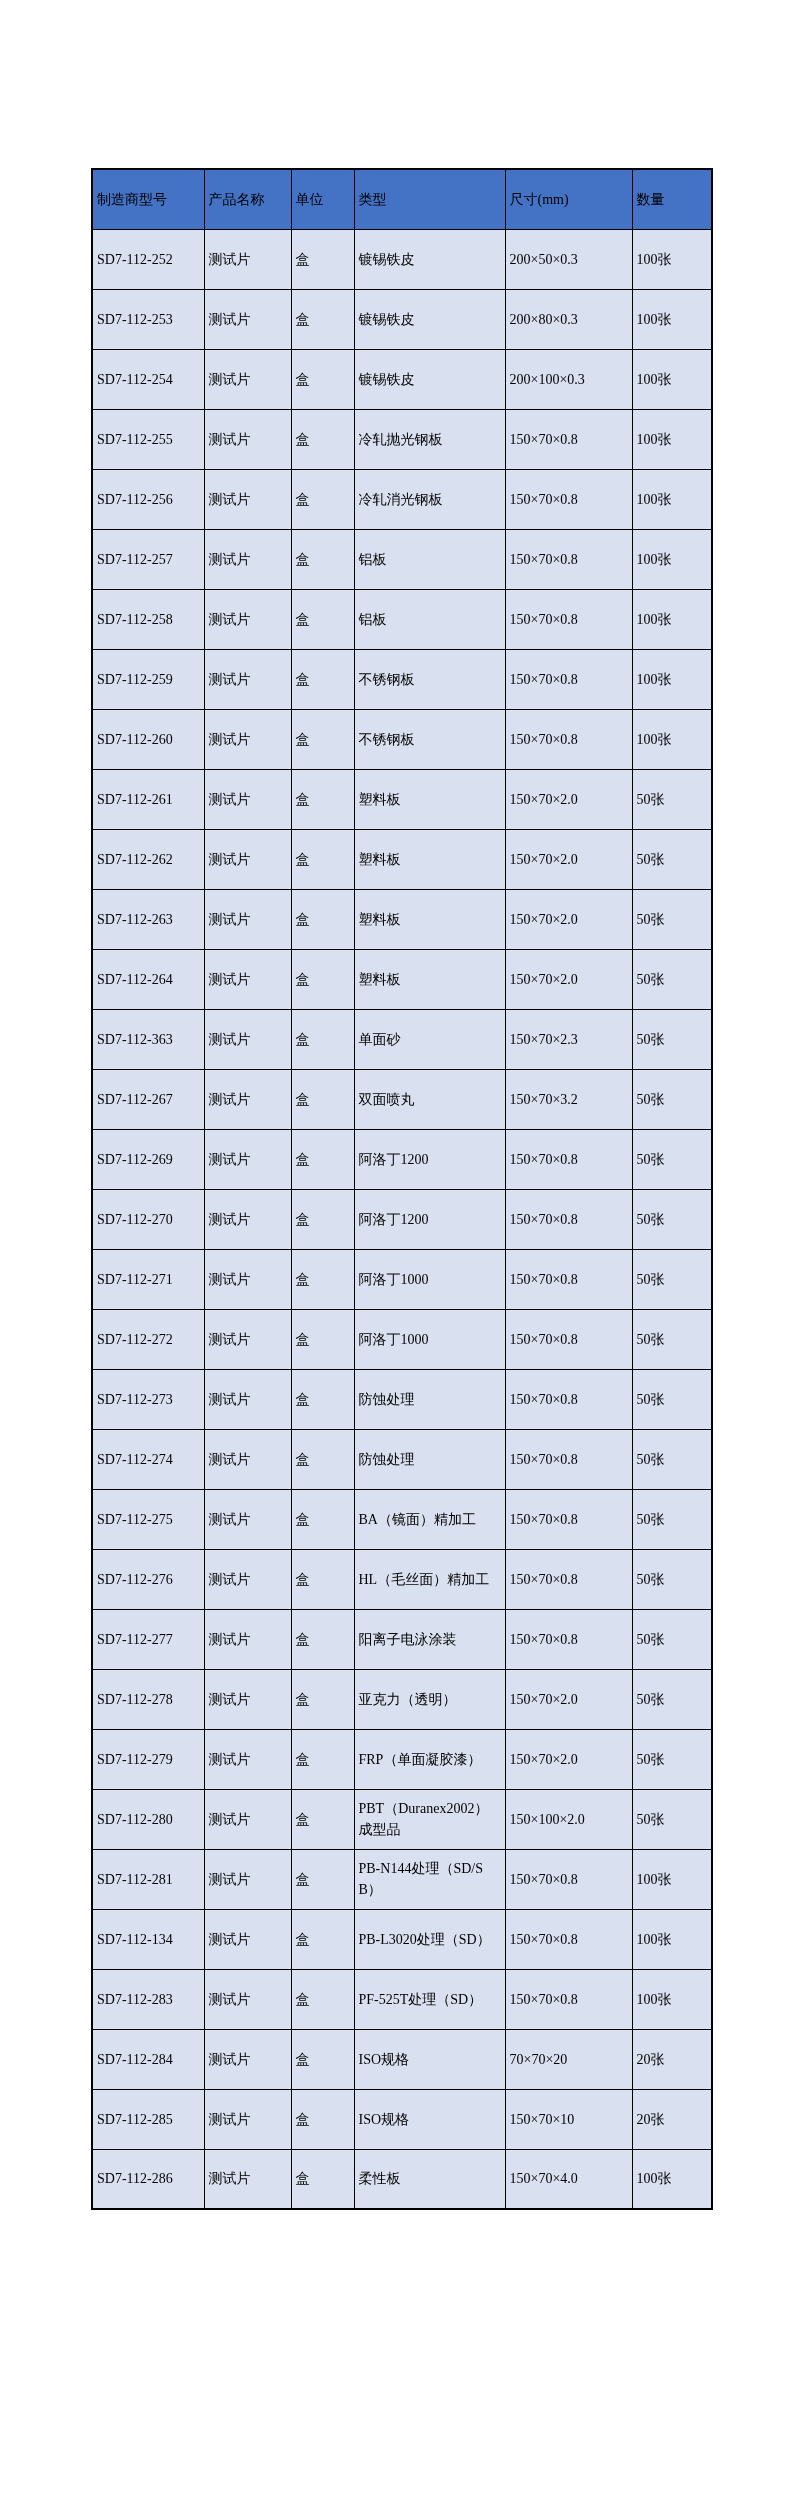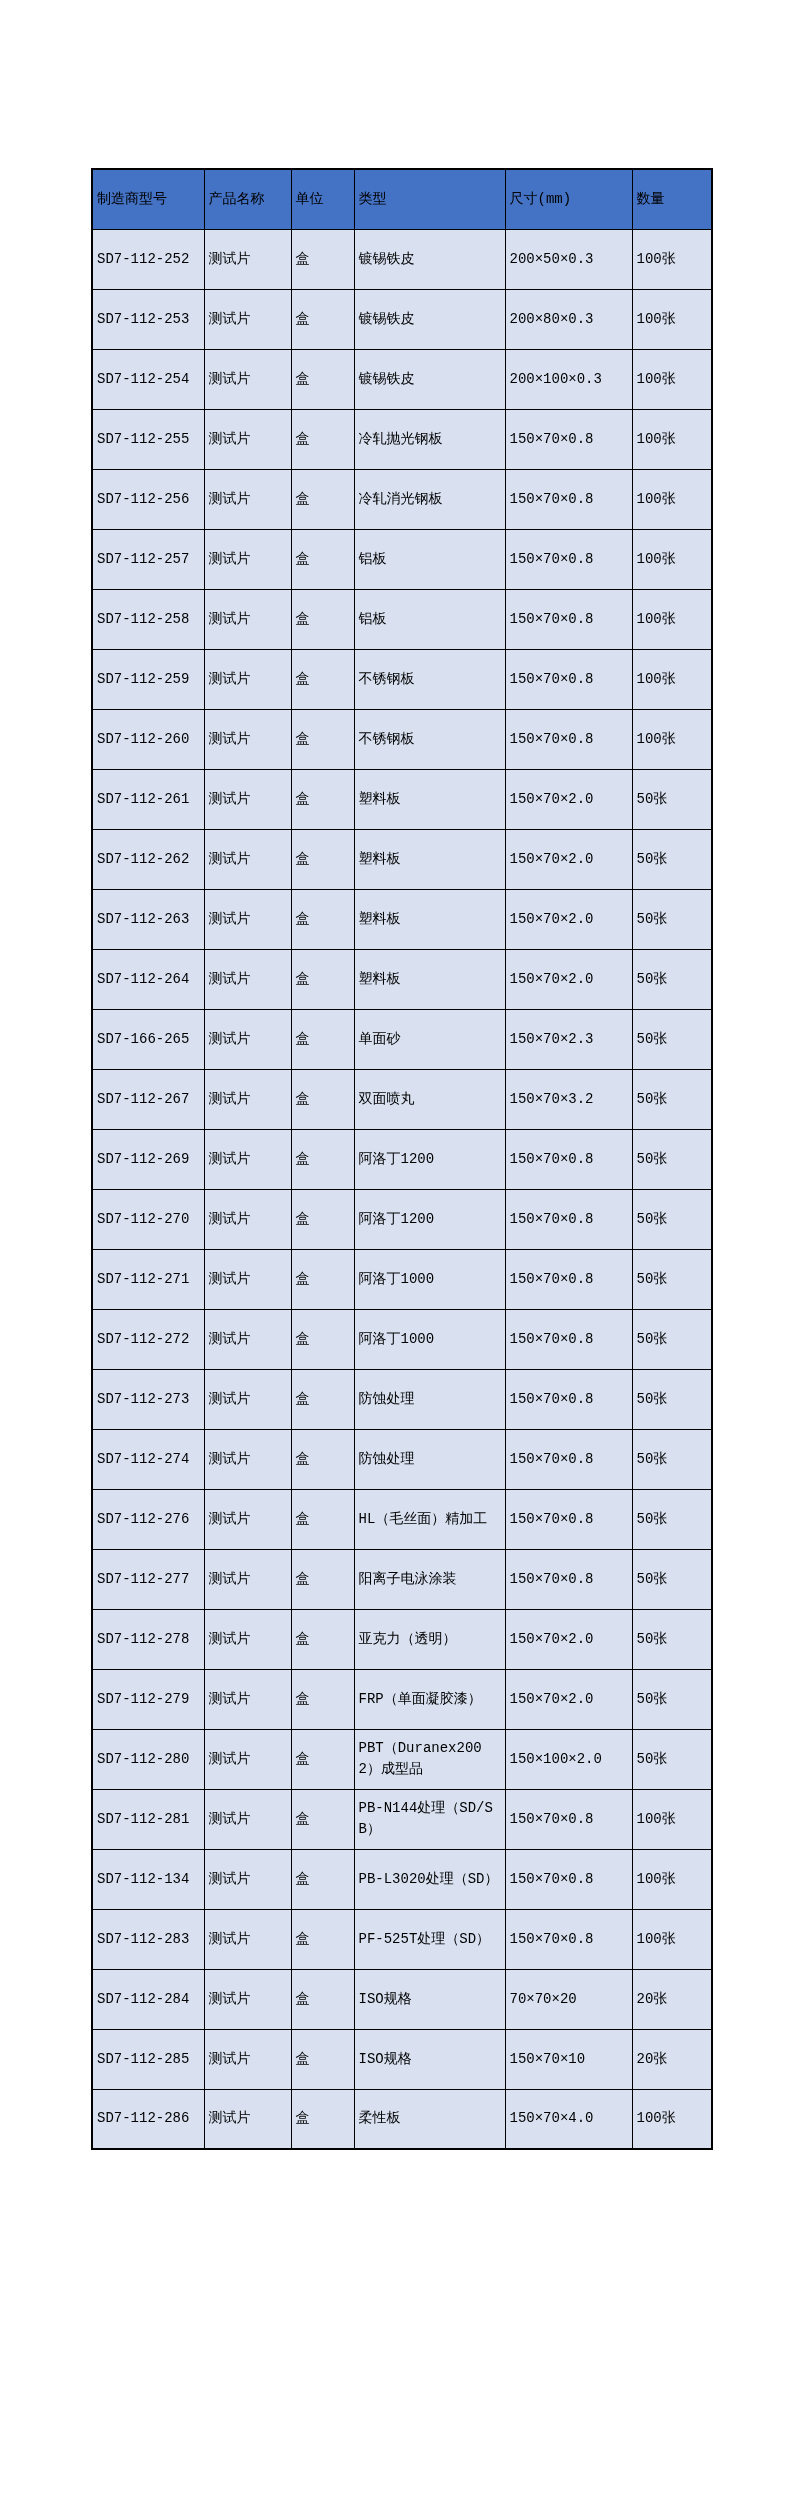--- a/index.html
+++ b/index.html
@@ -15,21 +15,21 @@
     overflow: hidden;
   }
   table.product-table {
     position: absolute;
     left: 91px;
     top: 168px;
     width: 620px;
     border-collapse: collapse;
     table-layout: fixed;
     border: 2px solid #000000;
-    font-family: Liberation Mono, monospace;
+    font-family: Liberation Serif, serif;
     font-size: 14px;
     color: #000000;
   }
   table.product-table th,
   table.product-table td {
     border: 1px solid #000000;
     box-sizing: border-box;
     height: 60px;
     padding: 2px 3px 2px 4px;
     text-align: left;
@@ -174,21 +174,21 @@
         </tr>
         <tr>
           <td>SD7-112-264</td>
           <td>测试片</td>
           <td>盒</td>
           <td>塑料板</td>
           <td>150×70×2.0</td>
           <td>50张</td>
         </tr>
         <tr>
-          <td>SD7-166-265</td>
+          <td>SD7-112-363</td>
           <td>测试片</td>
           <td>盒</td>
           <td>单面砂</td>
           <td>150×70×2.3</td>
           <td>50张</td>
         </tr>
         <tr>
           <td>SD7-112-267</td>
           <td>测试片</td>
           <td>盒</td>
@@ -234,20 +234,28 @@
           <td>盒</td>
           <td>防蚀处理</td>
           <td>150×70×0.8</td>
           <td>50张</td>
         </tr>
         <tr>
           <td>SD7-112-274</td>
           <td>测试片</td>
           <td>盒</td>
           <td>防蚀处理</td>
+          <td>150×70×0.8</td>
+          <td>50张</td>
+        </tr>
+        <tr>
+          <td>SD7-112-275</td>
+          <td>测试片</td>
+          <td>盒</td>
+          <td>BA（镜面）精加工</td>
           <td>150×70×0.8</td>
           <td>50张</td>
         </tr>
         <tr>
           <td>SD7-112-276</td>
           <td>测试片</td>
           <td>盒</td>
           <td>HL（毛丝面）精加工</td>
           <td>150×70×0.8</td>
           <td>50张</td>

